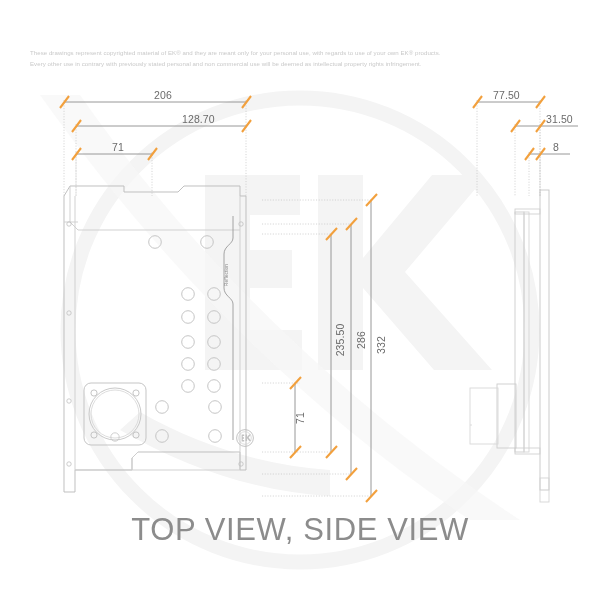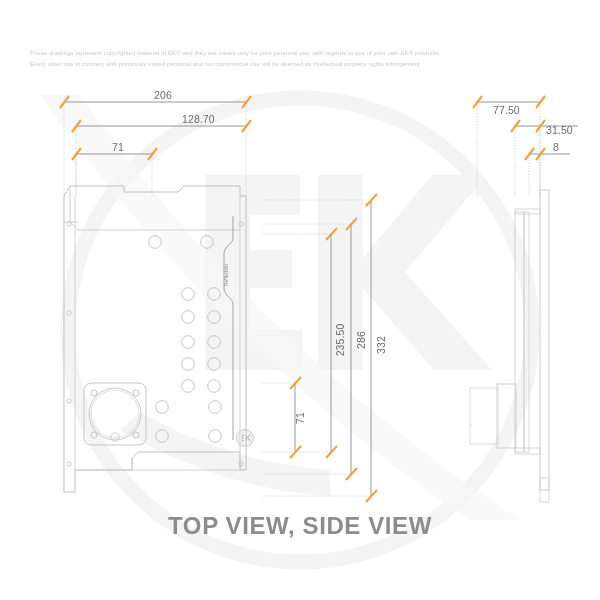--- a/index.html
+++ b/index.html
@@ -14,22 +14,22 @@
   #wm{position:absolute;inset:0;z-index:0;}
   #draw{position:absolute;inset:0;z-index:2;}
   .disclaimer{
     position:absolute;left:30px;top:48px;width:545px;z-index:3;
     font-size:6.1px;line-height:10.5px;color:#c9c9c9;
     letter-spacing:.05px;text-align:left;
   }
   .disclaimer div{white-space:nowrap;}
   .title{
     position:absolute;left:0;top:512px;width:600px;z-index:3;
-    text-align:center;font-size:24px;color:#8c8c8c;
-    letter-spacing:.6px;font-weight:700;
+    text-align:center;font-size:31px;color:#8c8c8c;
+    letter-spacing:.6px;font-weight:400;
   }
   .dimlbl{
     position:absolute;z-index:3;font-size:10.5px;color:#6b6b6b;
     letter-spacing:.1px;white-space:nowrap;
   }
   .dimlbl.vert{transform-origin:50% 50%;transform:rotate(-90deg);}
   .reflbl{
     position:absolute;z-index:3;font-size:5px;color:#8a8a8a;
     white-space:nowrap;transform-origin:50% 50%;transform:rotate(-90deg);
   }
@@ -223,22 +223,22 @@
 
   <div class="disclaimer">
     <div>These drawings represent copyrighted material of EK® and they are meant only for your personal use, with regards to use of your own EK® products.</div>
     <div>Every other use in contrary with previously stated personal and non commercial use will be deemed as intellectual property rights infringement.</div>
   </div>
 
   <div class="dimlbl" style="left:154px;top:89px;">206</div>
   <div class="dimlbl" style="left:182px;top:113px;">128.70</div>
   <div class="dimlbl" style="left:112px;top:141px;">71</div>
 
-  <div class="dimlbl" style="left:493px;top:104px;">77.50</div>
-  <div class="dimlbl" style="left:546px;top:124px;">31.50</div>
+  <div class="dimlbl" style="left:493px;top:89px;">77.50</div>
+  <div class="dimlbl" style="left:546px;top:113px;">31.50</div>
   <div class="dimlbl" style="left:553px;top:141px;">8</div>
 
   <div class="dimlbl vert" style="left:318px;top:334px;width:44px;text-align:center;">235.50</div>
   <div class="dimlbl vert" style="left:346px;top:334px;width:30px;text-align:center;">286</div>
   <div class="dimlbl vert" style="left:366px;top:339px;width:30px;text-align:center;">332</div>
   <div class="dimlbl vert" style="left:290px;top:412px;width:20px;text-align:center;">71</div>
 
   <div class="reflbl" style="left:206px;top:272px;width:40px;text-align:center;">Reflection</div>
 
   <div class="title">TOP VIEW, SIDE VIEW</div>

